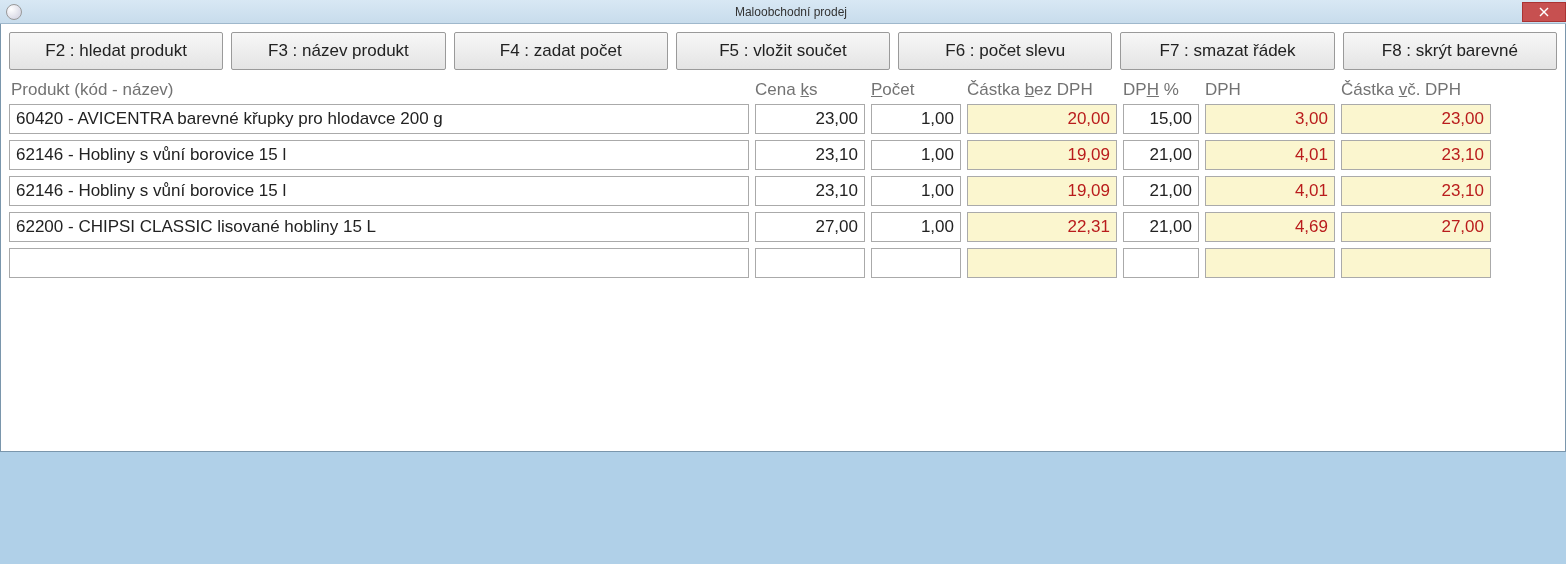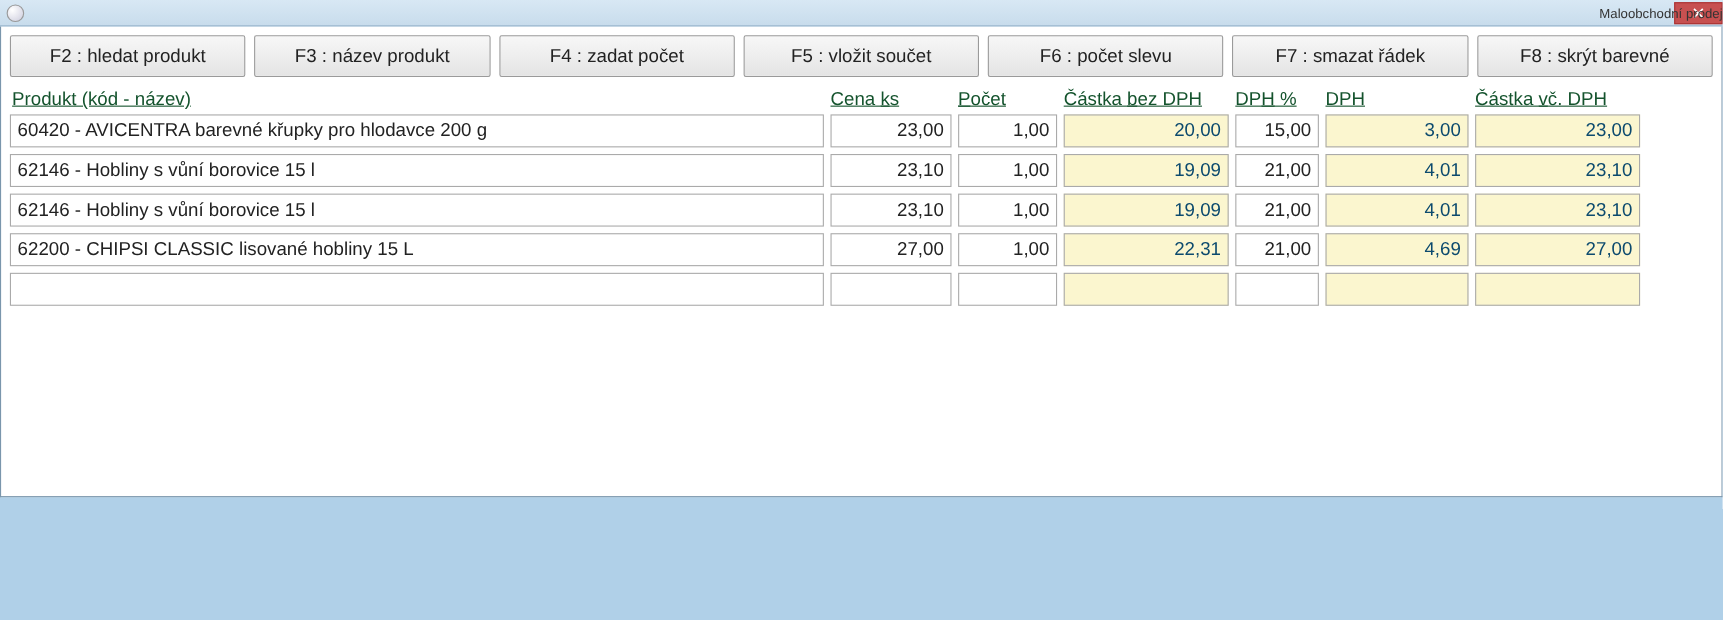--- a/index.html
+++ b/index.html
@@ -22,21 +22,21 @@
   .titlebar .appicon {
     width: 16px; height: 16px;
     margin-left: 6px;
     border-radius: 50%;
     background: radial-gradient(circle at 30% 30%, #fff, #ccd);
     border: 1px solid #999;
   }
   .titlebar .title {
     position: absolute;
     left: 16px; right: 0;
-    text-align: right;
+    text-align: center;
     font-size: 12px;
     color: #333;
     pointer-events: none;
   }
   .titlebar .closebtn {
     margin-left: auto;
     width: 44px;
     height: 20px;
     background: #c75050;
     color: #fff;
@@ -73,36 +73,35 @@
   .headers, .row {
     display: grid;
     grid-template-columns: 740px 110px 90px 150px 76px 130px 150px;
     gap: 6px;
     align-items: center;
     margin-bottom: 6px;
   }
   .headers { margin-bottom: 4px; }
   .headers > div {
     font-size: 17px;
-    color: #14532d;
+    color: #737373;
     white-space: nowrap;
-    text-decoration: underline;
   }
   .h-product { text-align: left; padding-left: 2px; }
   .h-right { text-align: left; padding-right: 4px; }
   .ul { text-decoration: underline; }
   .row input {
     height: 30px;
     border: 1px solid #aaa;
     font-size: 17px;
     padding: 0 6px;
     background: #fff;
     color: #222;
   }
-  .row input[readonly] { color: #0c4a6e; }
+  .row input[readonly] { color: #b91c1c; }
   .row .product-in { text-align: left; }
   .row .num-in { text-align: right; }
   .row .yellow { background: #fbf6cf; }
 </style>
 </head>
 <body>
 
 <div class="titlebar">
   <div class="appicon"></div>
   <div class="title">Maloobchodní prodej</div>

